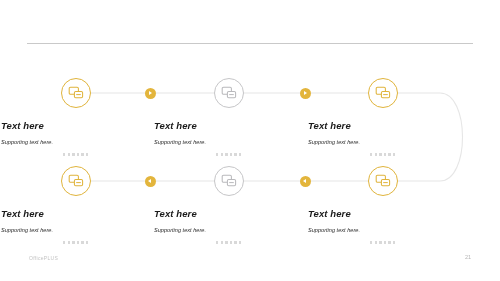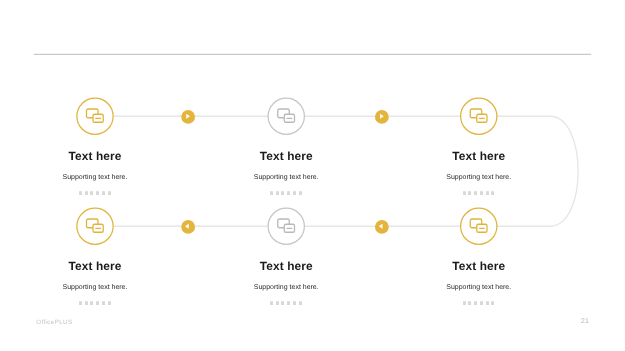--- a/index.html
+++ b/index.html
@@ -39,21 +39,21 @@
     width: 500px;
     height: 281px;
     pointer-events: none;
   }
 
   
   .step {
     position: absolute;
     width: 150px;
     margin-left: -75px;
-    text-align: center;
+    font-style: italic;
   }
 
   .node-circle {
     width: 30px;
     height: 30px;
     border-radius: 50%;
     border: 1.4px solid #e0b43c;
     background: #ffffff;
     margin: 0 auto;
     display: flex;

